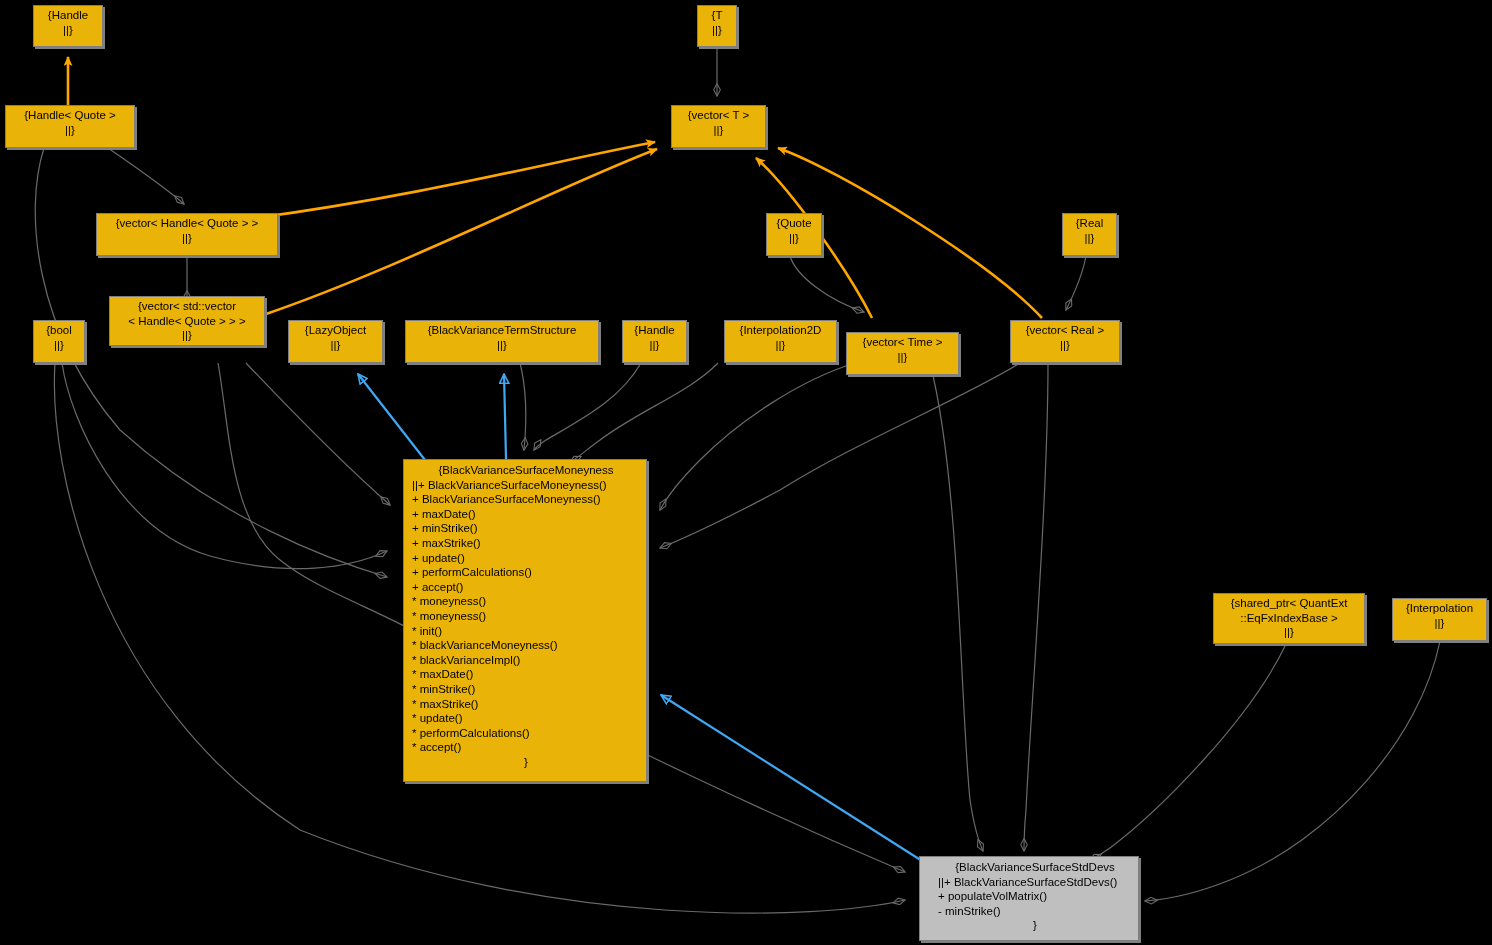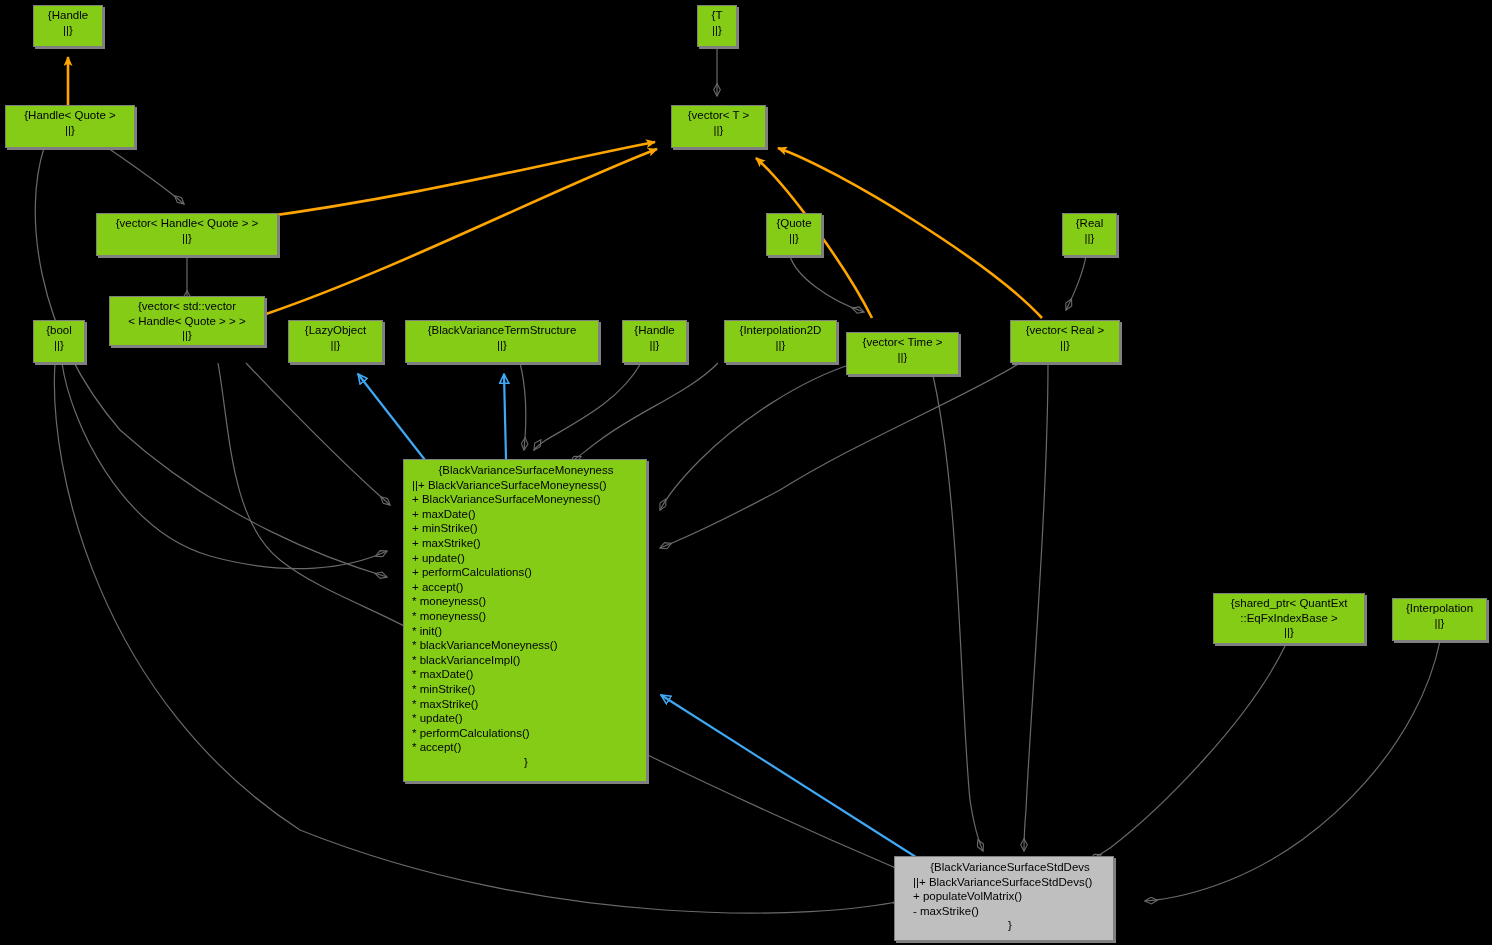--- a/index.html
+++ b/index.html
@@ -20,21 +20,21 @@
     position: absolute;
     left: 0;
     top: 0;
     width: 1492px;
     height: 945px;
     pointer-events: none;
   }
   .node {
     position: absolute;
     box-sizing: border-box;
-    background: #84cc16;
+    background: #eab308;
     border: 1px solid #7f7f7f;
     box-shadow: 2px 2px 0 0 #808080;
     color: #000000;
     font-size: 11.5px;
     line-height: 14.6px;
     text-align: center;
     padding: 2px 4px;
     white-space: pre;
     z-index: 5;
   }
@@ -129,16 +129,16 @@
       <div class="node" style="left: 405px; top: 320px; width: 194px; height: 43px;"><span class="title-line" style="display: block; text-align: center;">{BlackVarianceTermStructure</span><span class="title-line" style="display: block;">||}</span></div>
       <div class="node" style="left: 622px; top: 320px; width: 65px; height: 43px;"><span class="title-line" style="display: block;">{Handle</span><span class="title-line" style="display: block;">||}</span></div>
       <div class="node" style="left: 724px; top: 320px; width: 113px; height: 43px;"><span class="title-line" style="display: block;">{Interpolation2D</span><span class="title-line" style="display: block;">||}</span></div>
       <div class="node" style="left: 846px; top: 332px; width: 113px; height: 43px;"><span class="title-line" style="display: block;">{vector&lt; Time &gt;</span><span class="title-line" style="display: block;">||}</span></div>
       <div class="node" style="left: 1010px; top: 320px; width: 110px; height: 43px;"><span class="title-line" style="display: block;">{vector&lt; Real &gt;</span><span class="title-line" style="display: block;">||}</span></div>
       <div class="node" style="left: 1213px; top: 593px; width: 152px; height: 51px;"><span class="title-line" style="display: block;">{shared_ptr&lt; QuantExt</span><span class="title-line" style="display: block;">::EqFxIndexBase &gt;</span><span class="title-line" style="display: block;">||}</span></div>
       <div class="node" style="left: 1392px; top: 598px; width: 95px; height: 43px;"><span class="title-line" style="display: block;">{Interpolation</span><span class="title-line" style="display: block;">||}</span></div>
     </div>
   <div id="class-layer">
       <div class="node detail" style="left: 403px; top: 459px; width: 244px; height: 323px;"><span class="member" style="text-align: center; display: block;">{BlackVarianceSurfaceMoneyness</span><span class="member">||+ BlackVarianceSurfaceMoneyness()</span><span class="member">+ BlackVarianceSurfaceMoneyness()</span><span class="member">+ maxDate()</span><span class="member">+ minStrike()</span><span class="member">+ maxStrike()</span><span class="member">+ update()</span><span class="member">+ performCalculations()</span><span class="member">+ accept()</span><span class="member">* moneyness()</span><span class="member">* moneyness()</span><span class="member">* init()</span><span class="member">* blackVarianceMoneyness()</span><span class="member">* blackVarianceImpl()</span><span class="member">* maxDate()</span><span class="member">* minStrike()</span><span class="member">* maxStrike()</span><span class="member">* update()</span><span class="member">* performCalculations()</span><span class="member">* accept()</span><span class="brace-end">}</span></div>
-      <div class="node detail filled" style="left: 894px; top: 856px; width: 220px; height: 85px; padding-left: 18px;"><span class="member" style="text-align: center; display: block;">{BlackVarianceSurfaceStdDevs</span><span class="member">||+ BlackVarianceSurfaceStdDevs()</span><span class="member">+ populateVolMatrix()</span><span class="member">- maxStrike()</span><span class="brace-end">}</span></div>
+      <div class="node detail filled" style="left: 919px; top: 856px; width: 220px; height: 85px; padding-left: 18px;"><span class="member" style="text-align: center; display: block;">{BlackVarianceSurfaceStdDevs</span><span class="member">||+ BlackVarianceSurfaceStdDevs()</span><span class="member">+ populateVolMatrix()</span><span class="member">- minStrike()</span><span class="brace-end">}</span></div>
     </div>
 
 </div>
 
 </body></html>

